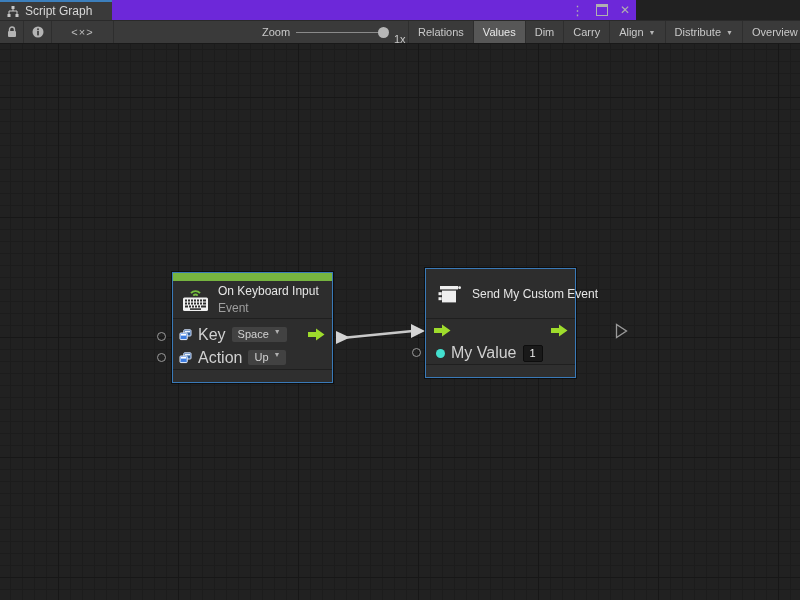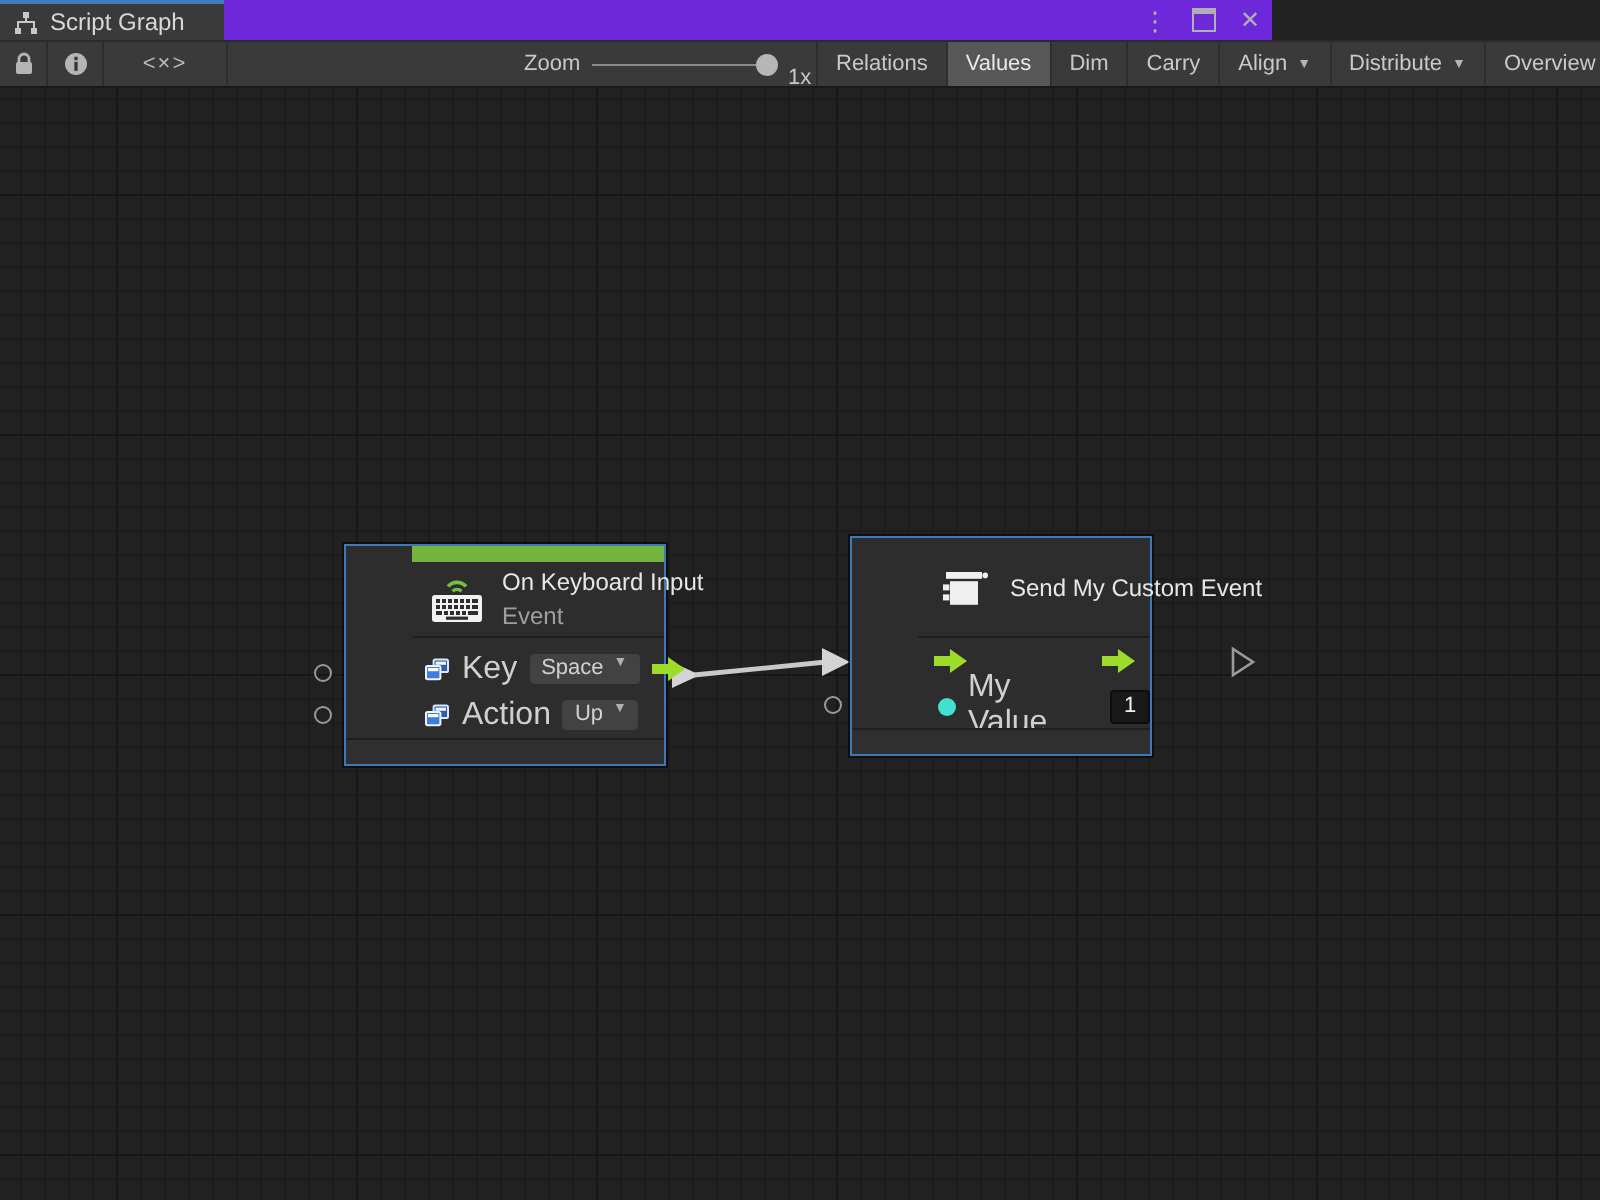--- a/index.html
+++ b/index.html
@@ -42,21 +42,21 @@
     background-image:
       linear-gradient(90deg,#171717 1px,transparent 1px),
       linear-gradient(#171717 1px,transparent 1px),
       linear-gradient(90deg,#1c1c1c 1px,transparent 1px),
       linear-gradient(#1c1c1c 1px,transparent 1px);
     background-size:120px 120px,120px 120px,12px 12px,12px 12px;
     background-position:58px 0,0 53px,10px 0,0 5px;}
   .wires{position:absolute;left:0;top:0;}
   
   .node{position:absolute;background:#2d2d2d;border:1px solid #3a7ab8;box-sizing:border-box;
-    box-shadow:0 0 0 1px rgba(0,0,0,.55);padding-left:33px;}
+    box-shadow:0 0 0 1px rgba(0,0,0,.55);}
   .node1{left:172px;top:228px;width:161px;height:111px;}
   .node2{left:425px;top:224px;width:151px;height:110px;}
   .accent{height:8px;background:#76b440;}
   .nheader{display:flex;align-items:center;gap:8px;padding:0 8px;border-bottom:1px solid #1f1f1f;}
   .node1 .nheader{height:37px;}
   .node2 .nheader{height:49px;gap:10px;padding:0 10px;}
   .ntitle{font-size:12px;color:#e6e6e6;white-space:nowrap;}
   .nsub{font-size:12px;color:#9f9f9f;margin-top:3px;}
   .nbody{padding-top:5px;}
   .node2 .nbody{padding-top:0;}

